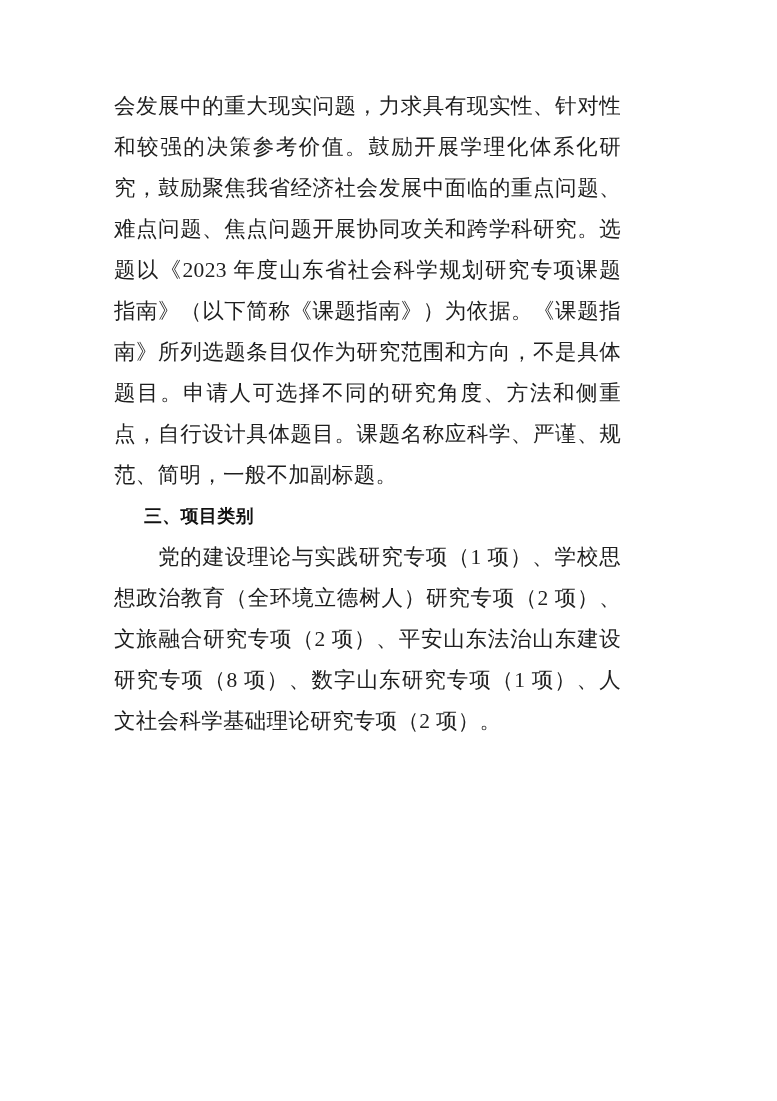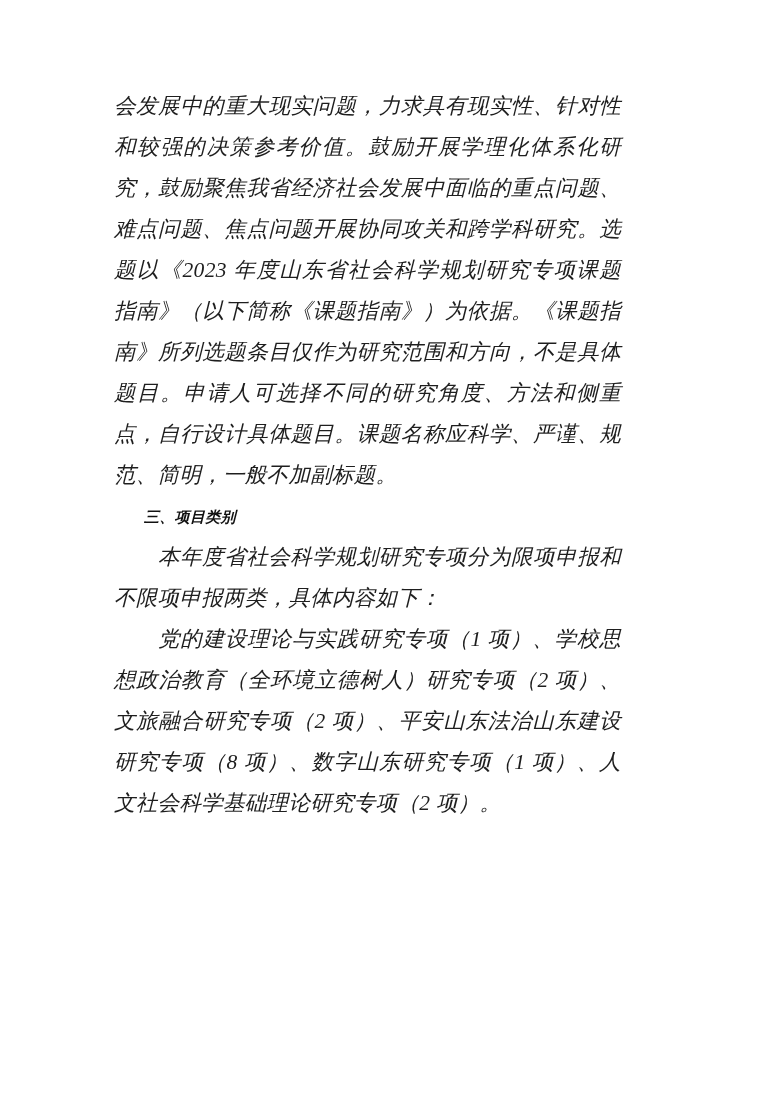--- a/index.html
+++ b/index.html
@@ -9,56 +9,54 @@
   }
   .page {
     position: relative;
     width: 735px;
     height: 1101px;
     box-sizing: border-box;
     background: #ffffff;
     padding: 86px 114px 0 114px;
     overflow: hidden;
     font-family: "Liberation Serif", "DejaVu Serif", serif;
-    font-style: italic;
   }
   .para {
     margin: 0;
     padding: 0;
     font-size: 21.5px;
     line-height: 41px;
     color: #1e1e1e;
     text-align: justify;
     text-justify: inter-character;
     letter-spacing: 0.3px;
   }
   .para.indent {
     text-indent: 44px;
   }
   .para.heading {
     font-family: "Liberation Sans", "DejaVu Sans", sans-serif;
     font-weight: 700;
-    font-size: 15px;
+    font-size: 18px;
     text-indent: 30px;
     text-align: left;
     color: #111111;
   }
   .para.subheading {
     text-indent: 36px;
     text-align: left;
   }
 </style>
 </head>
 <body>
 
 <div class="page">
   <p class="para">会发展中的重大现实问题，力求具有现实性、针对性和较强的决策参考价值。鼓励开展学理化体系化研究，鼓励聚焦我省经济社会发展中面临的重点问题、难点问题、焦点问题开展协同攻关和跨学科研究。选题以《2023 年度山东省社会科学规划研究专项课题指南》（以下简称《课题指南》）为依据。《课题指南》所列选题条目仅作为研究范围和方向，不是具体题目。申请人可选择不同的研究角度、方法和侧重点，自行设计具体题目。课题名称应科学、严谨、规范、简明，一般不加副标题。</p>
 
   <p class="para heading">三、项目类别</p>
 
-  <p class="para indent">本年度省社会科学规划研究专项分为限项申报和不限项申报两类，具体内容如下：</p>
 
 
 
 
 
   <p class="para indent">党的建设理论与实践研究专项（1 项）、学校思想政治教育（全环境立德树人）研究专项（2 项）、文旅融合研究专项（2 项）、平安山东法治山东建设研究专项（8 项）、数字山东研究专项（1 项）、人文社会科学基础理论研究专项（2 项）。</p>
 </div>
 
 </body></html>

